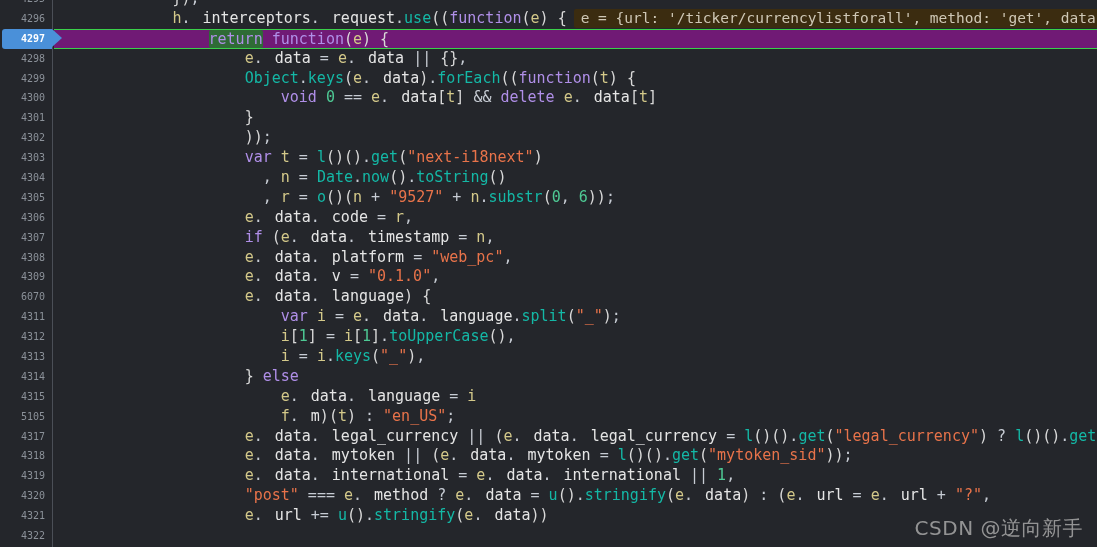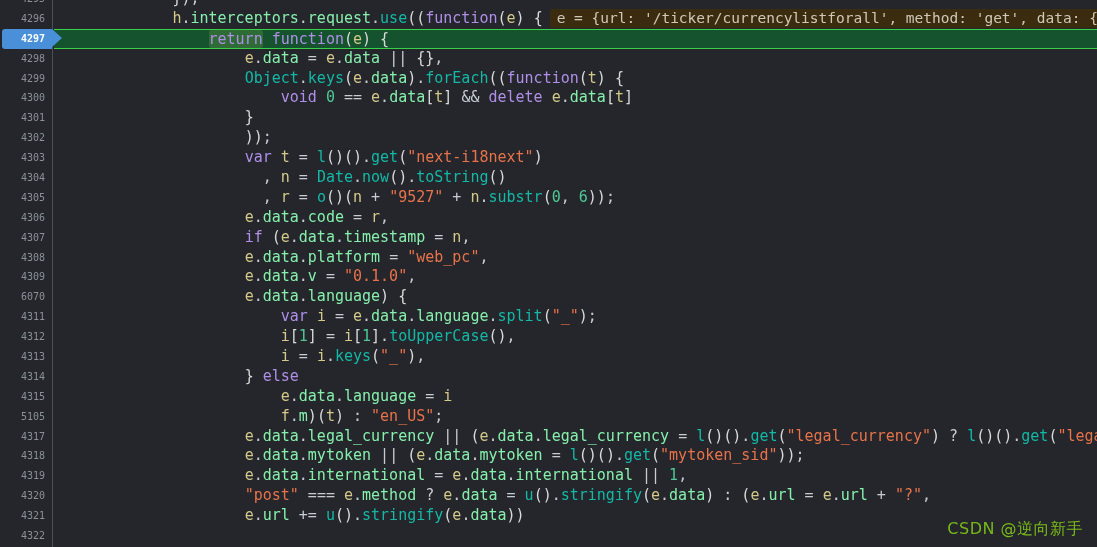--- a/index.html
+++ b/index.html
@@ -96,32 +96,32 @@
   .crow {
     position: relative;
     height: 19.9px;
     line-height: 19.9px;
     white-space: pre;
     color: #a9b1bb;
     padding-left: 10px;
     box-sizing: border-box;
   }
   .crow.exec-line {
-    background: #14532d;
+    background: #701a75;
     border-top: 1px solid #3ad14a;
     border-bottom: 1px solid #3ad14a;
     height: 19.9px;
     line-height: 18px;
   }
 
   
   .t-kw      { color: #b08fe8; }   
   .t-fn      { color: #14b8a6; }
   .t-ident   { color: #d4c98a; }   
-  .t-prop    { color: #86efac; }
+  .t-prop    { color: #e5e5e5; margin-left: 12px; }
   .t-str     { color: #e8734a; }   
   .t-num     { color: #4ec994; }   
   .t-punc    { color: #c7ccd4; }
   .t-paren   { color: #d9d9d9; }
   .t-op      { color: #c7ccd4; }
 
   
   .word-hl {
     background: #2f6b36;
     border-radius: 2px;
@@ -138,23 +138,23 @@
     font-size: 14.5px;
     line-height: 19px;
     vertical-align: top;
   }
 
   
   .watermark {
     position: absolute;
     right: 14px;
     bottom: 8px;
-    color: #84cc16;
+    color: #a3a3a3;
     opacity: .88;
-    font-size: 16px;
+    font-size: 20px;
     font-family: "DejaVu Sans", "Liberation Sans", sans-serif;
     letter-spacing: .5px;
     z-index: 6;
     pointer-events: none;
     white-space: pre;
   }
 </style>
 </head>
 <body>
 

